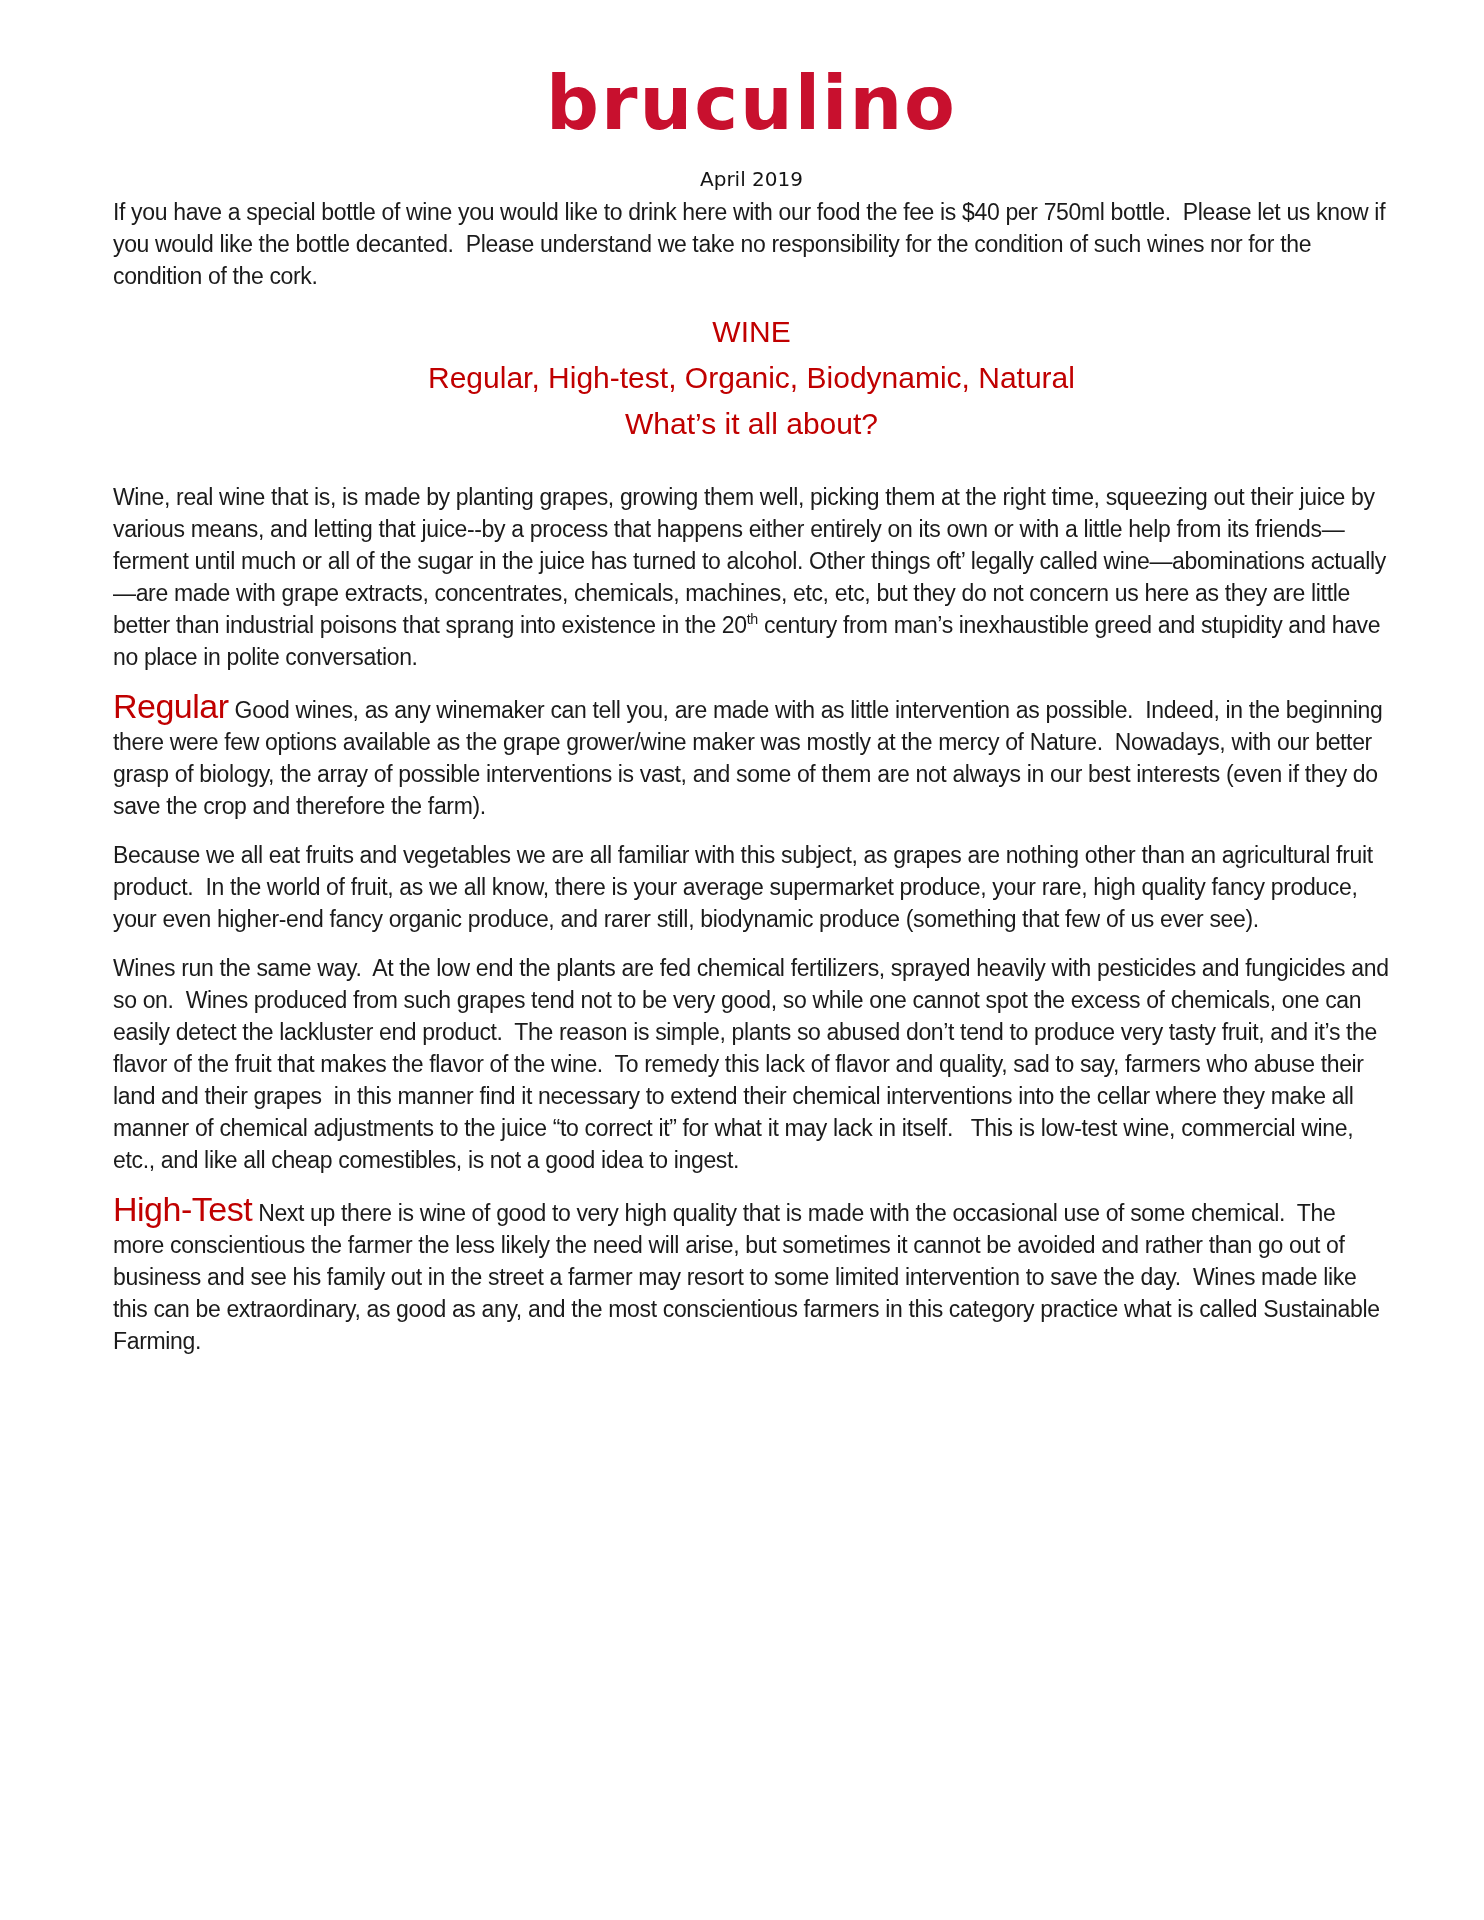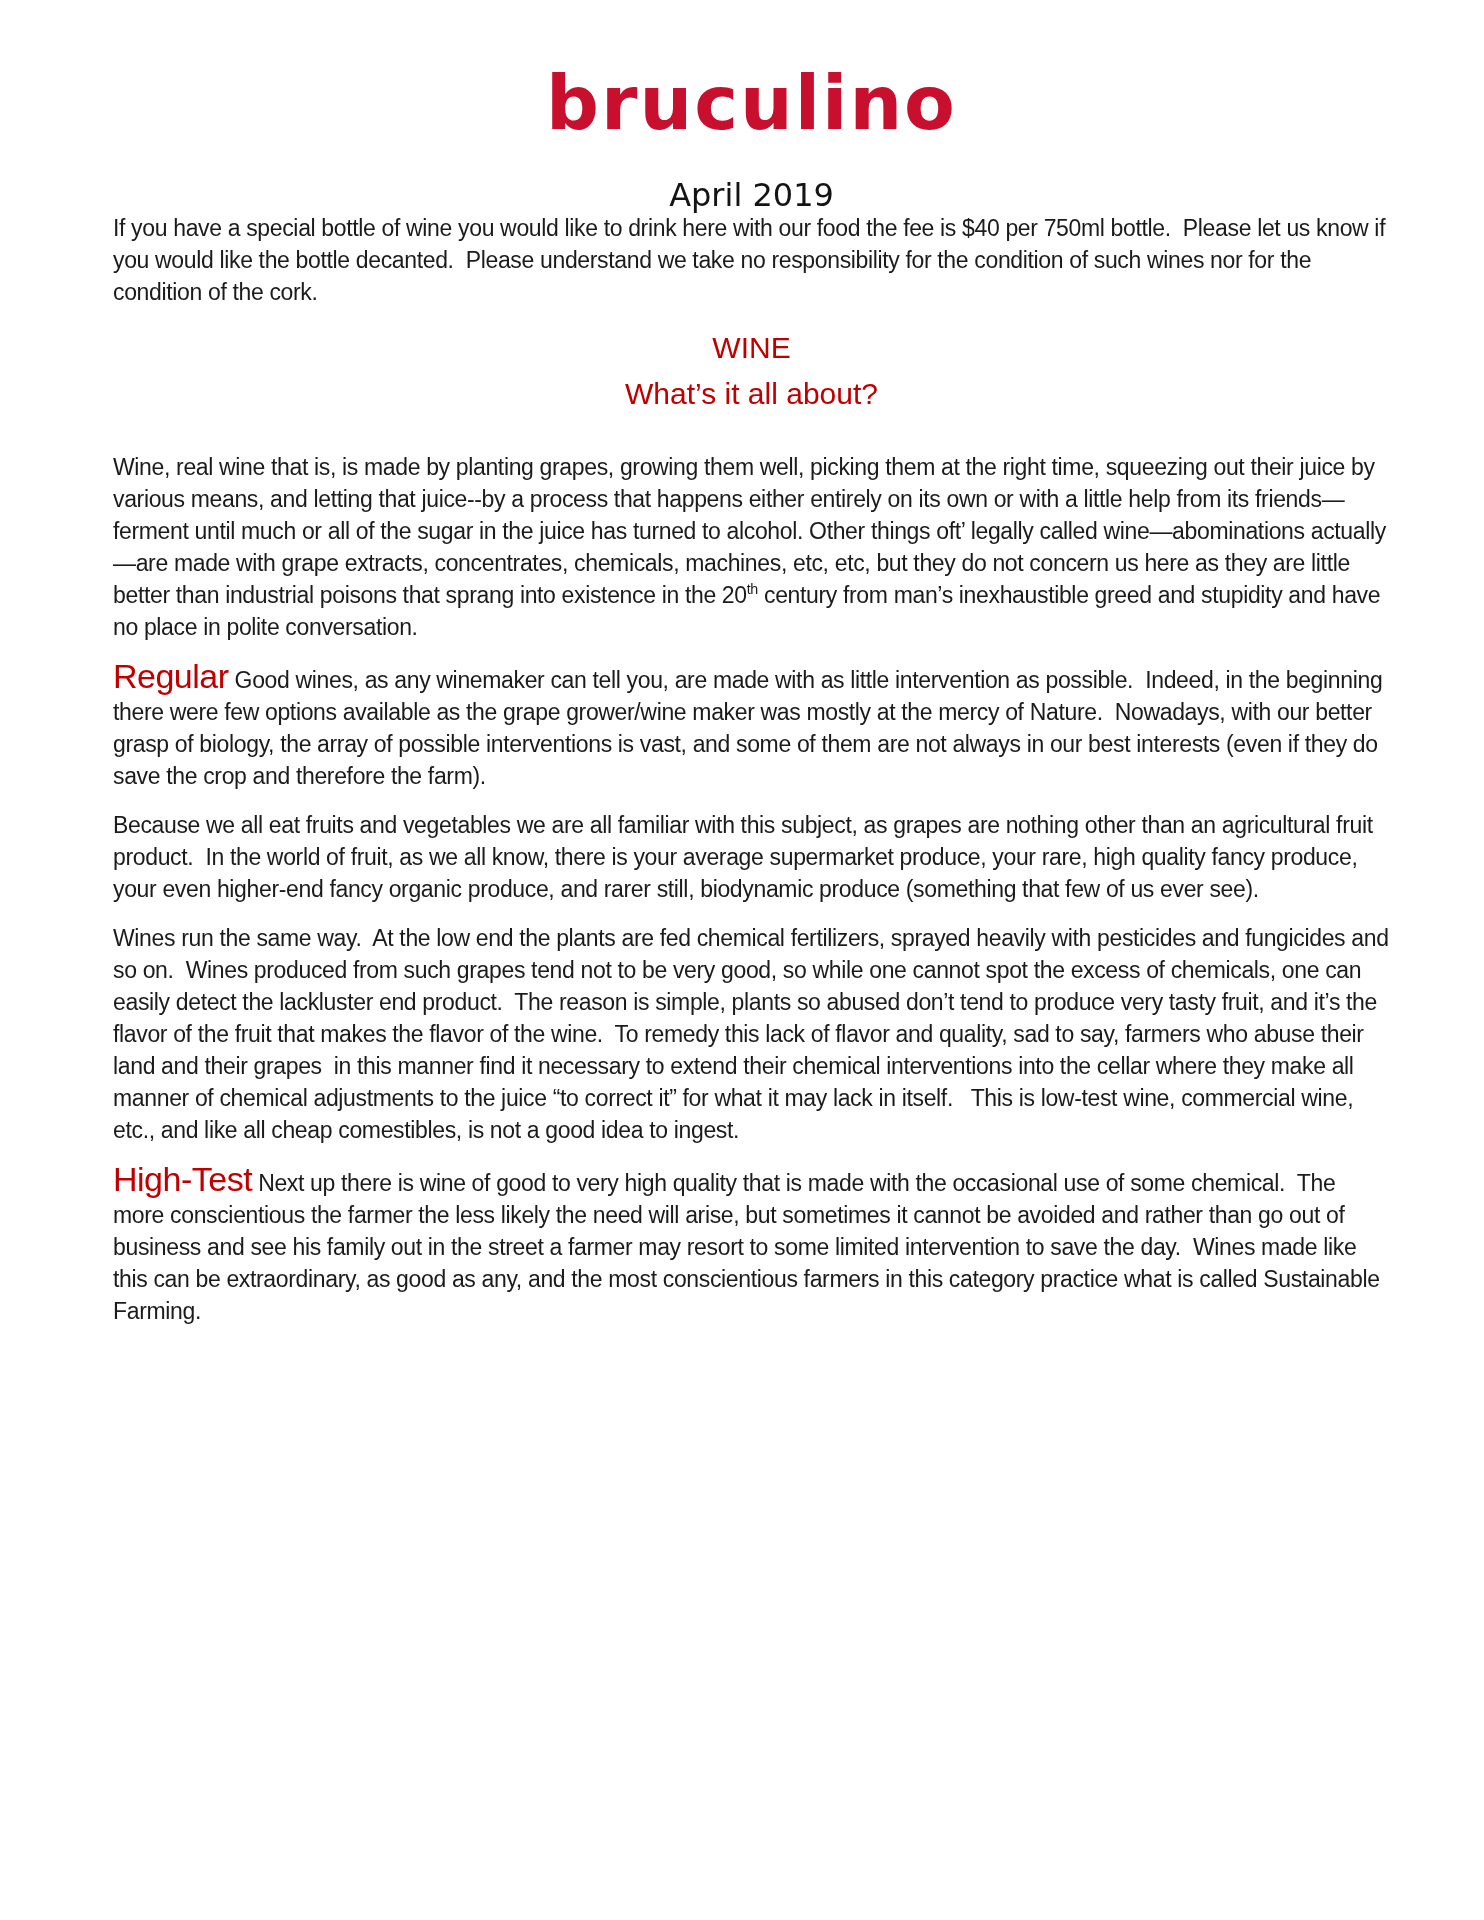--- a/index.html
+++ b/index.html
@@ -31,23 +31,23 @@
   .doc-title {
     margin-top: 10px;
     font-family: "DejaVu Sans", sans-serif;
     font-weight: 500;
     font-size: 52px;
     line-height: 60px;
     letter-spacing: 1px;
     color: #141414;
   }
   .doc-date {
-    margin-top: 32px;
+    margin-top: 16px;
     font-family: "DejaVu Sans", sans-serif;
-    font-size: 32px;
+    font-size: 20px;
     line-height: 34px;
     color: #141414;
   }
 
   .corkage-heading {
     margin-top: 148px;
     font-size: 28px;
     line-height: 36px;
     color: #151515;
   }
@@ -91,20 +91,21 @@
     <div class="logo centered">bruculino</div>
 
 
     <div class="doc-date centered">April 2019</div>
 
 
     <p class="body-text corkage-body">If you have a special bottle of wine you would like to drink here with our food the fee is $40 per 750ml bottle.  Please let us know if you would like the bottle decanted.  Please understand we take no responsibility for the condition of such wines nor for the condition of the cork.</p>
 
     <div class="red-heading-block centered">
       <div>WINE</div>
+      <div>Regular, High-test, Organic, Biodynamic, Natural</div>
       <div>What’s it all about?</div>
     </div>
 
     <p class="body-text intro-para"><span>Wine, real wine that is, is made by planting grapes, growing them well, picking them at the right time, squeezing out their juice by various means, and letting that juice--by a process that happens either entirely on its own or with a little help from its friends—ferment until much or all of the sugar in the juice has turned to alcohol. Other things oft’ legally called wine—abominations actually—are made with grape extracts, concentrates, chemicals, machines, etc, etc, but they do not concern us here as they are little better than industrial poisons that sprang into existence in the 20</span><sup class="ord">th</sup><span> century from man’s inexhaustible greed and stupidity and have no place in polite conversation.</span></p>
 
     <p class="body-text"><span class="run-in-lead">Regular</span><span> Good wines, as any winemaker can tell you, are made with as little intervention as possible.  Indeed, in the beginning there were few options available as the grape grower/wine maker was mostly at the mercy of Nature.  Nowadays, with our better grasp of biology, the array of possible interventions is vast, and some of them are not always in our best interests (even if they do save the crop and therefore the farm).</span></p>
 
     <p class="body-text">Because we all eat fruits and vegetables we are all familiar with this subject, as grapes are nothing other than an agricultural fruit product.  In the world of fruit, as we all know, there is your average supermarket produce, your rare, high quality fancy produce, your even higher-end fancy organic produce, and rarer still, biodynamic produce (something that few of us ever see).</p>
 
     <p class="body-text">Wines run the same way.  At the low end the plants are fed chemical fertilizers, sprayed heavily with pesticides and fungicides and so on.  Wines produced from such grapes tend not to be very good, so while one cannot spot the excess of chemicals, one can easily detect the lackluster end product.  The reason is simple, plants so abused don’t tend to produce very tasty fruit, and it’s the flavor of the fruit that makes the flavor of the wine.  To remedy this lack of flavor and quality, sad to say, farmers who abuse their land and their grapes  in this manner find it necessary to extend their chemical interventions into the cellar where they make all manner of chemical adjustments to the juice “to correct it” for what it may lack in itself.   This is low-test wine, commercial wine, etc., and like all cheap comestibles, is not a good idea to ingest.</p>

